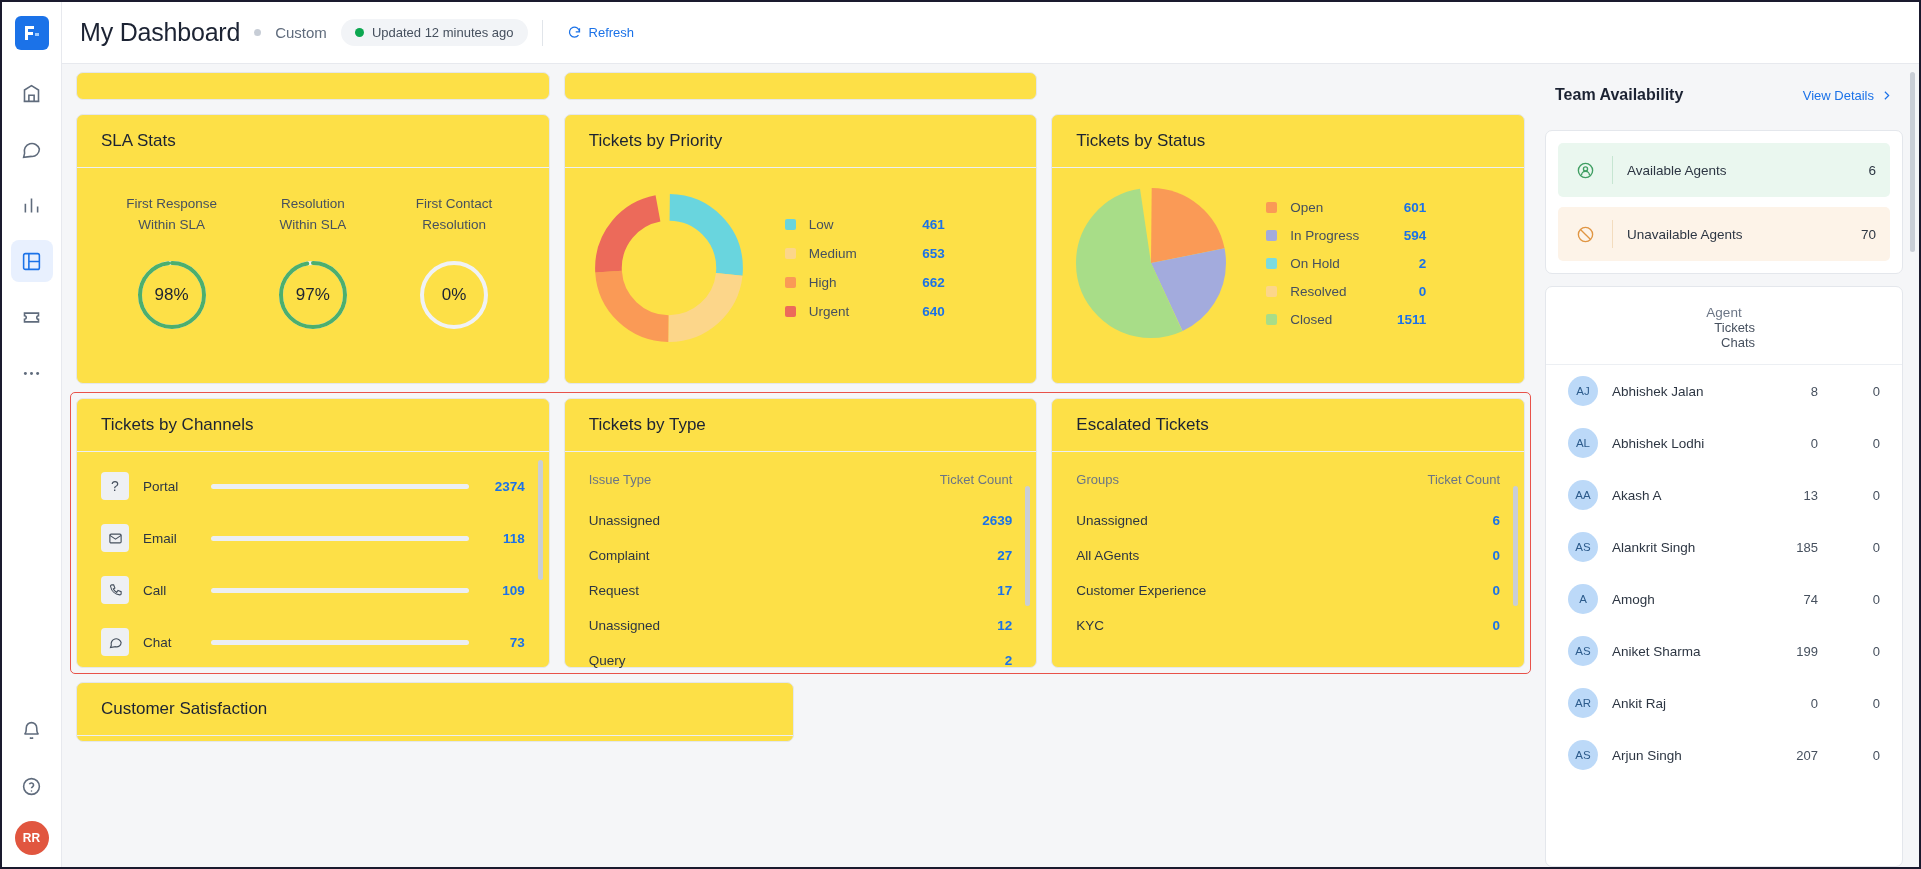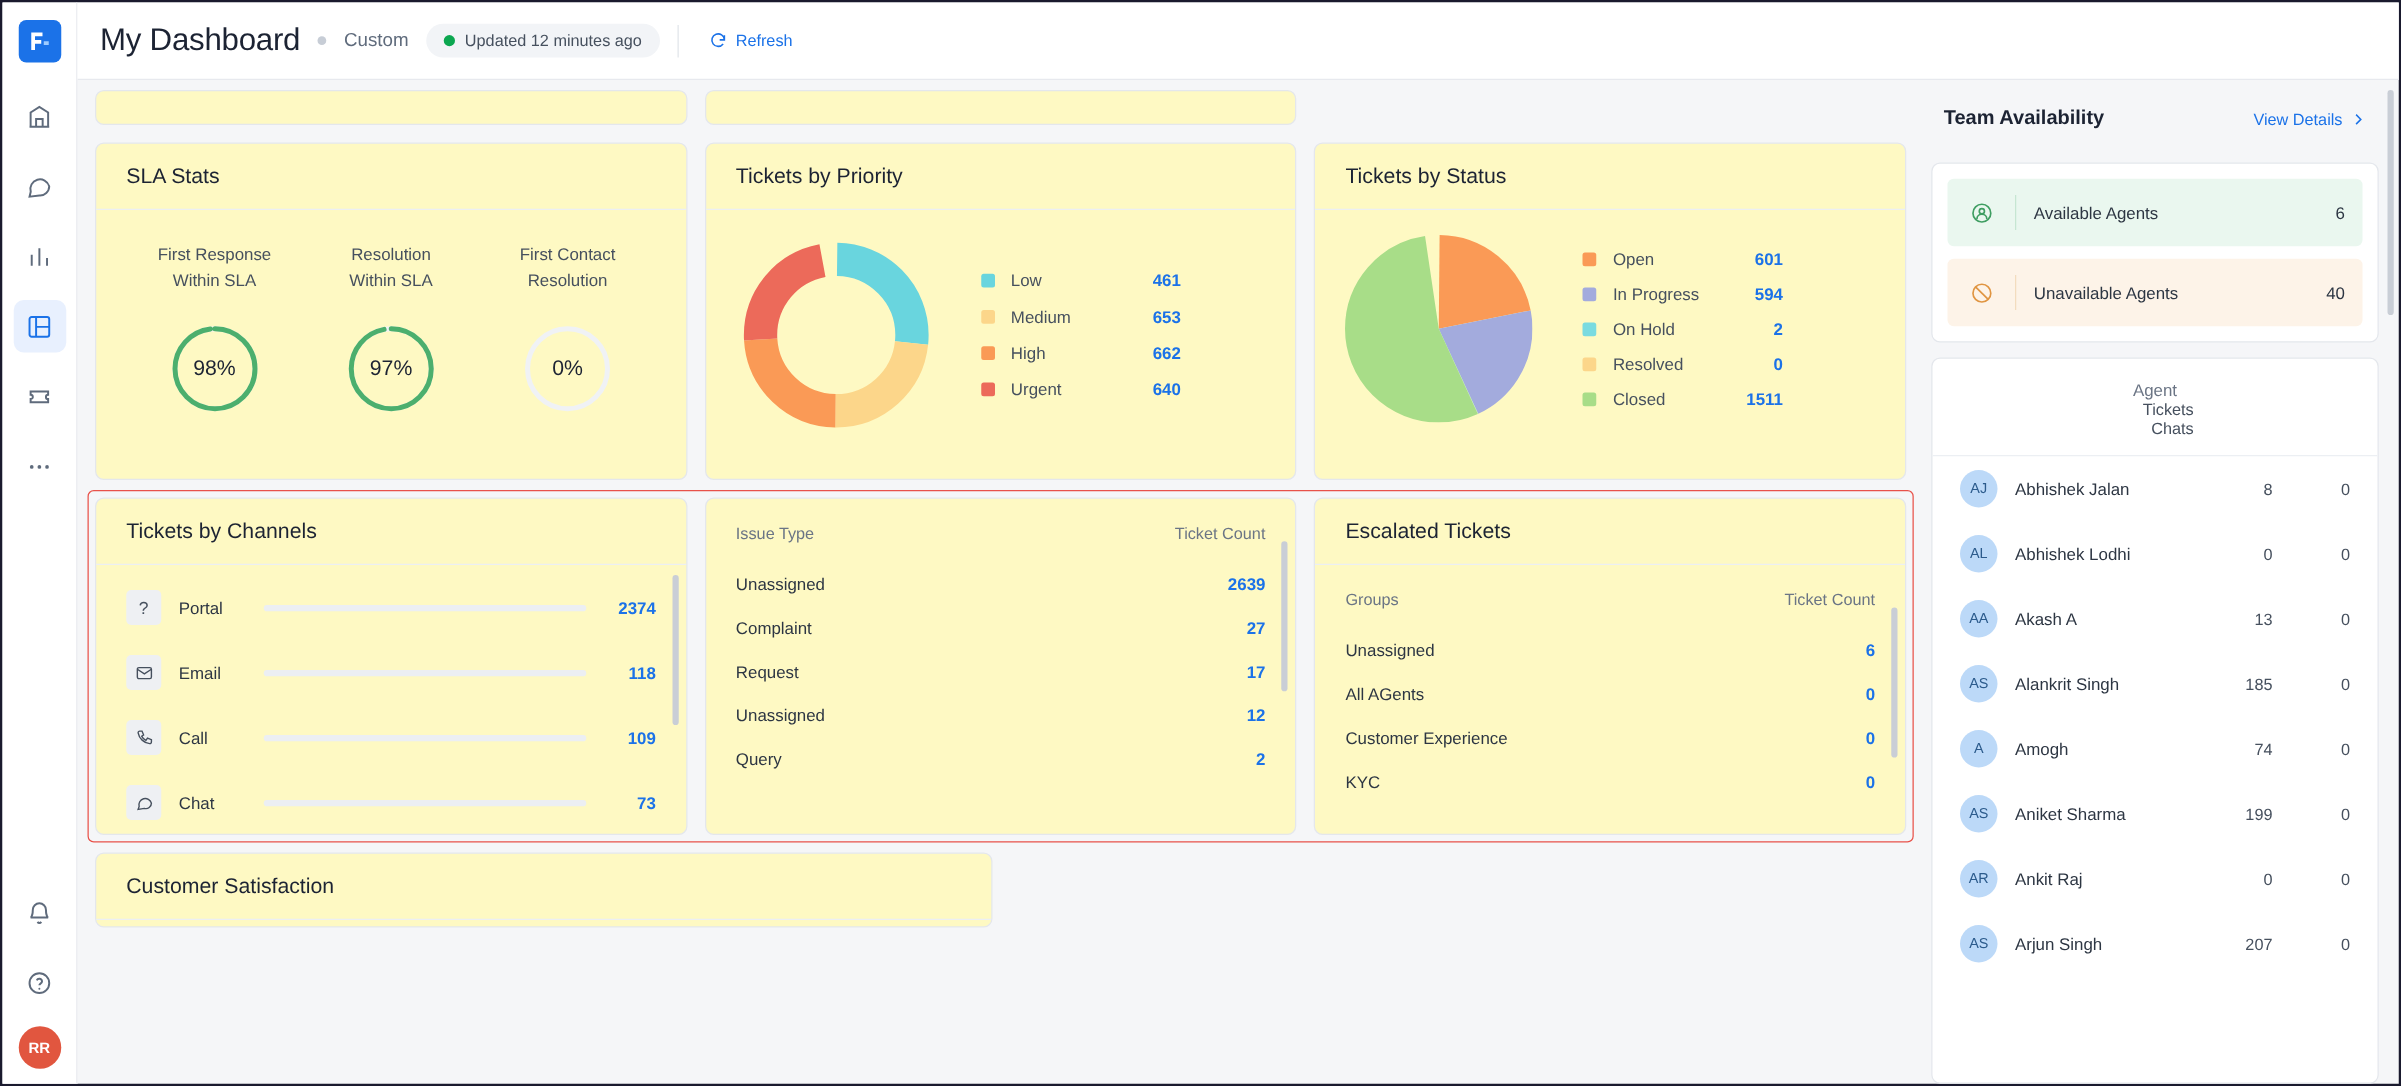--- a/index.html
+++ b/index.html
@@ -66,21 +66,21 @@
 
   .scroll-area { flex: 1 1 auto; display: flex; min-height: 0; }
 
   .content {
     flex: 1 1 auto; padding: 0 14px 0 14px; min-width: 0;
     position: relative; overflow: hidden;
   }
   .row { display: flex; gap: 14px; }
 
   .card {
-    background: #fef9c3; border: 1px solid #e4e7ec; border-radius: 7px;
+    background: #fde047; border: 1px solid #e4e7ec; border-radius: 7px;
     display: flex; flex-direction: column; min-width: 0;
   }
   .card-head {
     padding: 16px 24px; font-size: 17px; color: #1c2333;
     border-bottom: 1px solid #eceff3;
   }
   .card-body { padding: 14px 24px; flex: 1 1 auto; min-height: 0; }
 
   
   .stub { height: 28px; }
@@ -441,20 +441,21 @@
                 </span>
                 <span class="chan-name">Chat</span>
                 <span class="track"><span class="fill" style="width:73%"></span></span>
                 <span class="chan-val">73</span>
               </div>
               <div class="scrollbar" style="top:8px; height:120px; right:6px;"></div>
             </div>
           </div>
 
           <div class="card" style="flex:1 1 0;">
+            <div class="card-head">Tickets by Type</div>
             <div class="card-body" style="position:relative; padding-top:16px;">
               <table class="tbl">
                 <thead>
                     <tr>
                   <th>Issue Type</th>
                   <th class="num">Ticket Count</th>
                 </tr>
                   </thead>
                 <tbody>
                   <tr>
@@ -554,21 +555,21 @@
           </div>
           <div class="avail-row no">
             <span class="avail-ico">
               <svg width="19" height="19" viewBox="0 0 24 24" fill="none" stroke="#e09542" stroke-width="1.7">
                   <circle cx="12" cy="12" r="9"></circle>
                   <path d="M5.6 5.6l12.8 12.8"></path>
                 </svg>
             </span>
             <span class="avail-divider"></span>
             <span class="avail-name">Unavailable Agents</span>
-            <span class="avail-count">40</span>
+            <span class="avail-count">70</span>
           </div>
         </div>
 
         <div class="agents-card">
           <div class="agents-head">
             <span style="flex:1 1 auto;">Agent</span>
             <span class="col-tickets">Tickets</span>
             <span class="col-chats">Chats</span>
           </div>
           <div class="agents-list">

